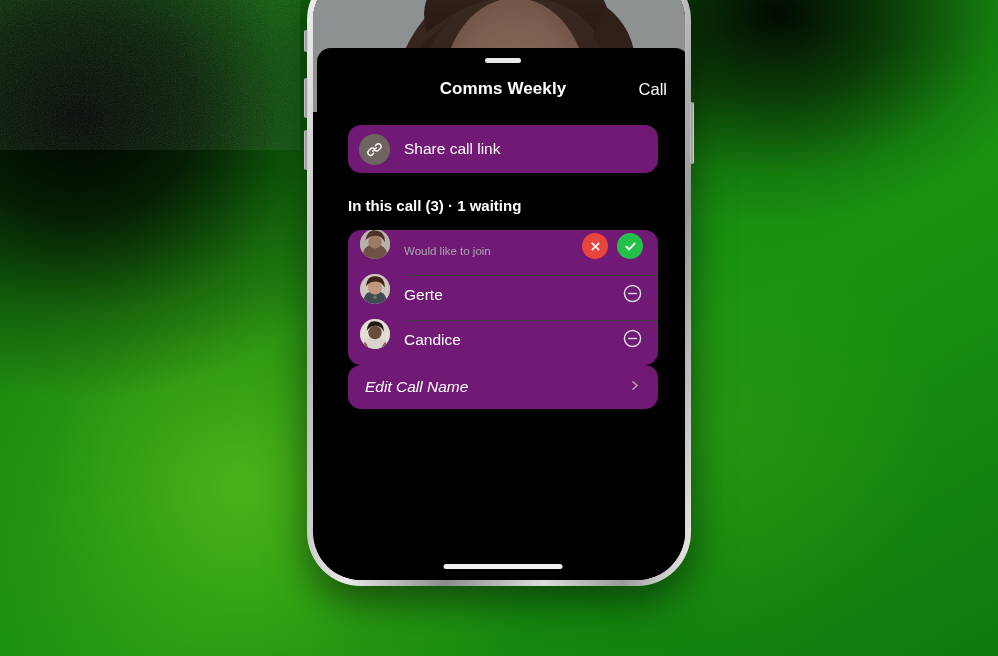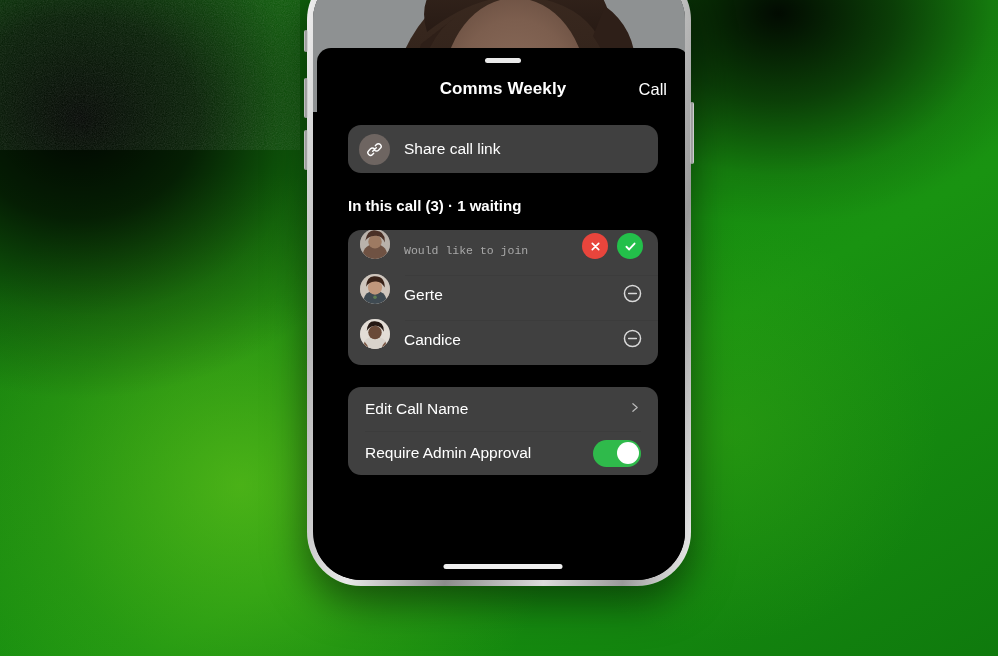--- a/index.html
+++ b/index.html
@@ -53,21 +53,21 @@
     position: relative; height: 44px; display: flex; align-items: center;
     justify-content: center; margin-top: 4px;
   }
   #sheet-title { color: #fff; font-size: 17px; font-weight: bold; letter-spacing: .1px; }
   #done-btn {
     position: absolute; right: 22px; top: 50%; transform: translateY(-50%);
     color: #fff; font-size: 16.5px; background: none; border: none; cursor: pointer;
     font-family: inherit;
   }
 
-  .card { margin: 0 31px; background: #404040; border-radius: 13px; }
+  .card { margin: 0 31px; background: #701a75; border-radius: 13px; }
 
   
   #share-row { display:flex; align-items:center; height:48px; padding:0 11px; cursor:pointer; margin-top:14px;}
   #share-icon-wrap {
     width:31px; height:31px; border-radius:50%; background:#6e6561;
     display:flex; align-items:center; justify-content:center; flex:0 0 auto;
   }
   #share-label { color:#fff; font-size:15.5px; margin-left:14px; }
 
   
@@ -76,29 +76,29 @@
   
   #participants { overflow:hidden; }
   .prow { display:flex; align-items:flex-end; height:45px; padding:16px 12px; position:relative; }
   .prow + .prow::before {
     content:""; position:absolute; left:57px; right:0; top:0; height:1px; background:#3c3c3c;
   }
   .avatar { width:30px; height:30px; border-radius:50%; overflow:hidden; flex:0 0 auto; background:#888; }
   .avatar svg { display:block; width:100%; height:100%; }
   .ptext { margin-left:14px; flex:1 1 auto; min-width:0; }
   .pname { color:#fff; font-size:15.5px; line-height:1.15; }
-  .psub { color:#a8a8a8; font-size:11.5px; line-height:1.3; margin-top:13px;font-family:Liberation Mono, monospace; }
+  .psub { color:#a8a8a8; font-size:11.5px; line-height:1.3; margin-top:13px; }
   .pactions { display:flex; align-items:center; gap:9px; flex:0 0 auto; padding-right:3px; }
   .circbtn { width:26px; height:26px; border-radius:50%; border:none; cursor:pointer; display:flex; align-items:center; justify-content:center; }
   .btn-reject { background:#e8453c; }
   .btn-accept { background:#23c04a; }
   .btn-remove { background:transparent; width:21px; height:21px; }
 
   
-  #settings { margin-top:22px; overflow:hidden; }
+  #settings { overflow:hidden;font-style:italic; }
   .srow { display:flex; align-items:center; height:44px; padding:0 17px; position:relative; cursor:pointer; }
   .srow + .srow::before { content:""; position:absolute; left:17px; right:17px; top:0; height:1px; background:#3c3c3c; }
   .slabel { color:#fff; font-size:15.5px; flex:1 1 auto; }
   #toggle { width:48px; height:27px; border-radius:14px; background:#2fba4b; position:relative; flex:0 0 auto; cursor:pointer; border:none; }
   #toggle::after { content:""; position:absolute; right:2.5px; top:2.5px; width:22px; height:22px; border-radius:50%; background:#fff; }
 
   #home-indicator { position:absolute; bottom:11px; left:50%; transform:translateX(-50%); width:119px; height:5px; border-radius:3px; background:#f0f0f0; }
 </style>
 </head>
 <body>
@@ -255,22 +255,18 @@
 
       <div class="card" id="settings">
         <div class="srow">
           <span class="slabel">Edit Call Name</span>
           <span>
             <svg width="13" height="13" viewBox="0 0 24 24" fill="none" stroke="#b9b9b9" stroke-width="2.2" stroke-linecap="round" stroke-linejoin="round">
                 <path d="M9 5 L17 12 L9 19"></path>
               </svg>
           </span>
         </div>
-        <div class="srow">
-          <span class="slabel">Require Admin Approval</span>
-          <button id="toggle"></button>
-        </div>
       </div>
 
       <div id="home-indicator"></div>
     </div>
   </div>
 </div>
 
 </body></html>

